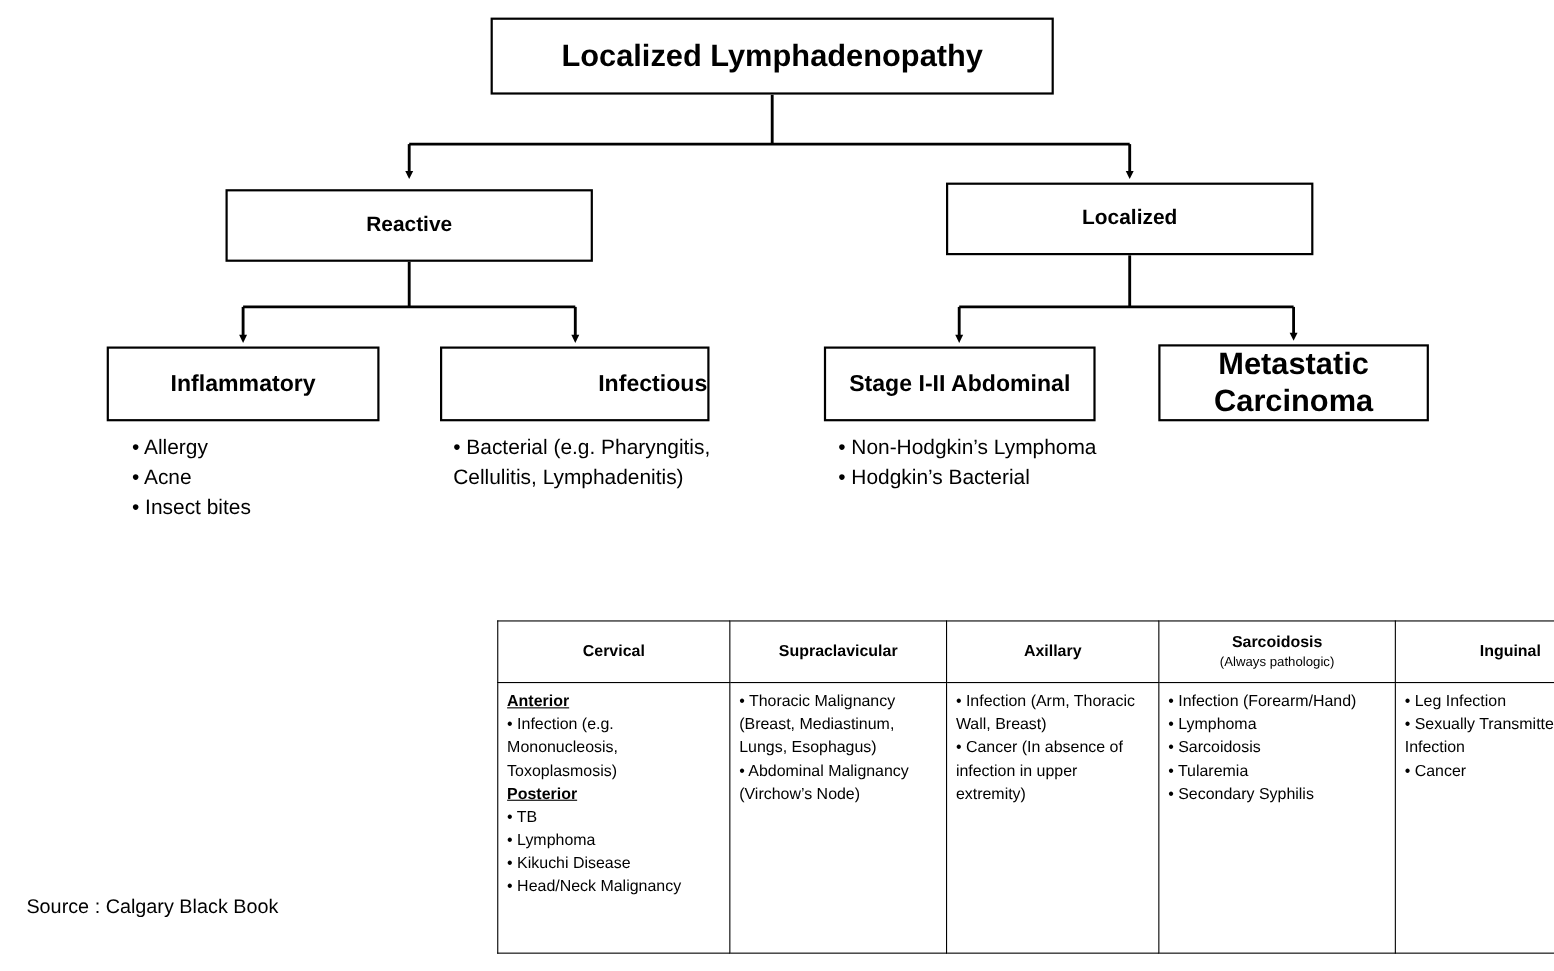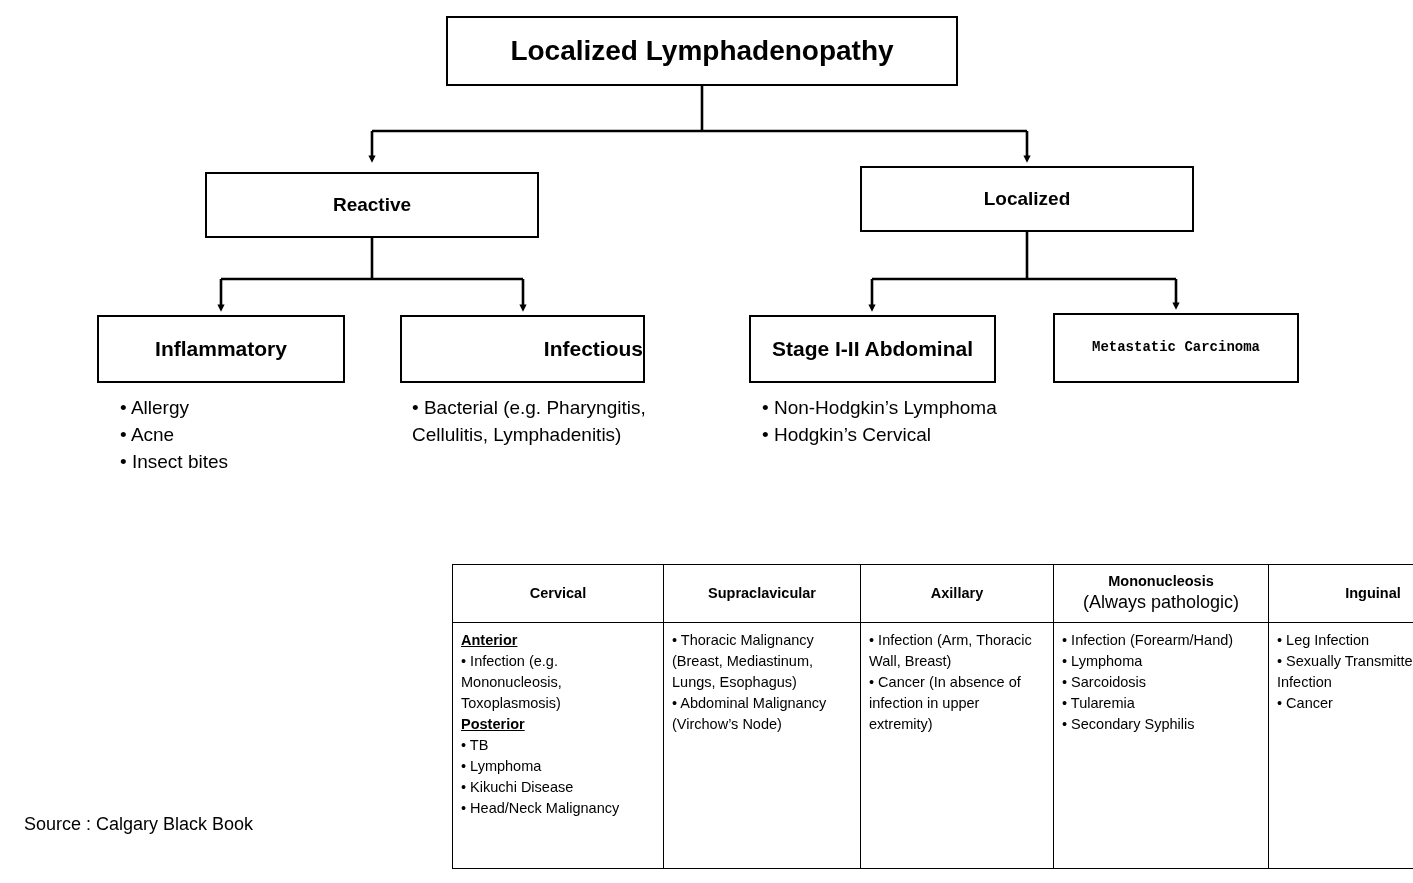--- a/index.html
+++ b/index.html
@@ -38,21 +38,21 @@
     text-align: center;
     font-weight: bold;
     line-height: 1.22;
   }
   .node-title      { left: 446px;  top: 16px;  width: 512px; height: 70px;  font-size: 28px; }
   .node-reactive   { left: 205px;  top: 172px; width: 334px; height: 66px;  font-size: 19px; }
   .node-neoplastic { left: 860px;  top: 166px; width: 334px; height: 66px;  font-size: 19px; }
   .node-inflam     { left: 97px;   top: 315px; width: 248px; height: 68px;  font-size: 21px; }
   .node-infect     { left: 400px;  top: 315px; width: 245px; height: 68px;  font-size: 21px; justify-content: flex-end; }
   .node-stage      { left: 749px;  top: 315px; width: 247px; height: 68px;  font-size: 21px; }
-  .node-meta       { left: 1053px; top: 313px; width: 246px; height: 70px;  font-size: 14px; font-family: Liberation Mono, monospace; }
+  .node-meta       { left: 1053px; top: 313px; width: 246px; height: 70px;  font-size: 28px; }
 
   
   .bullets {
     position: absolute;
     font-size: 19px;
     line-height: 1.42;
     white-space: pre-line;
   }
   .bul-inflam { left: 108px;  top: 395px; width: 270px; margin-left: 12px; }
   .bul-infect { left: 412px;  top: 395px; width: 260px; }
@@ -100,21 +100,21 @@
     font-weight: normal;
   }
   .col-cervical       { width: 194px; }
   .col-supraclavicular{ width: 180px; }
   .col-axillary       { width: 176px; }
   .col-epitrochlear   { width: 198px; }
   .col-inguinal       { width: 192px; }
   .th-sub {
     display: block;
     font-weight: normal;
-    font-size: 18px;
+    font-size: 12px;
   }
   .subhead {
     text-decoration: underline;
     font-weight: bold;
   }
 </style>
 </head>
 <body>
 
 <div id="canvas">
@@ -175,36 +175,36 @@
 
   <div class="node node-meta">
     <span>Metastatic Carcinoma</span>
   </div>
 
   <div class="bullets bul-inflam">• Allergy
 • Acne
 • Insect bites</div>
   <div class="bullets bul-infect">• Bacterial (e.g. Pharyngitis, Cellulitis, Lymphadenitis)</div>
   <div class="bullets bul-stage">• Non-Hodgkin’s Lymphoma
-• Hodgkin’s Cervical</div>
+• Hodgkin’s Bacterial</div>
 
   <table class="grid-table">
     <thead>
       <tr>
         <th class="col-cervical">
           <span>Cervical</span>
         </th>
         <th class="col-supraclavicular">
           <span>Supraclavicular</span>
         </th>
         <th class="col-axillary">
           <span>Axillary</span>
         </th>
         <th class="col-epitrochlear">
-          <span>Mononucleosis</span>
+          <span>Sarcoidosis</span>
           <span class="th-sub">(Always pathologic)</span>
         </th>
         <th class="col-inguinal">
           <span>Inguinal</span>
         </th>
       </tr>
     </thead>
     <tbody>
       <tr>
         <td><span class="subhead">Anterior</span>

